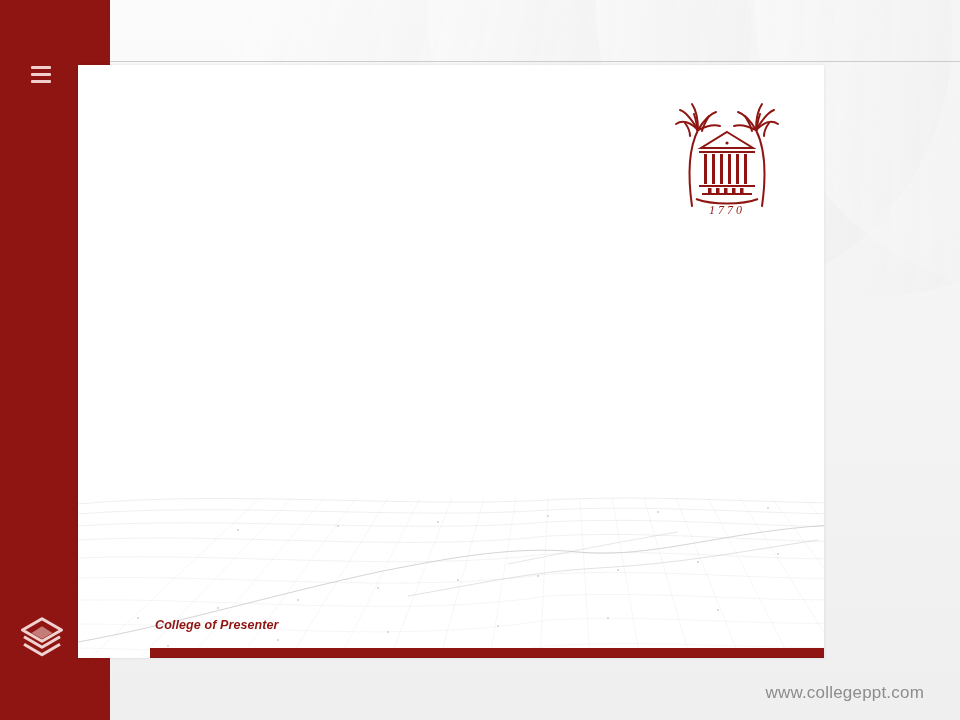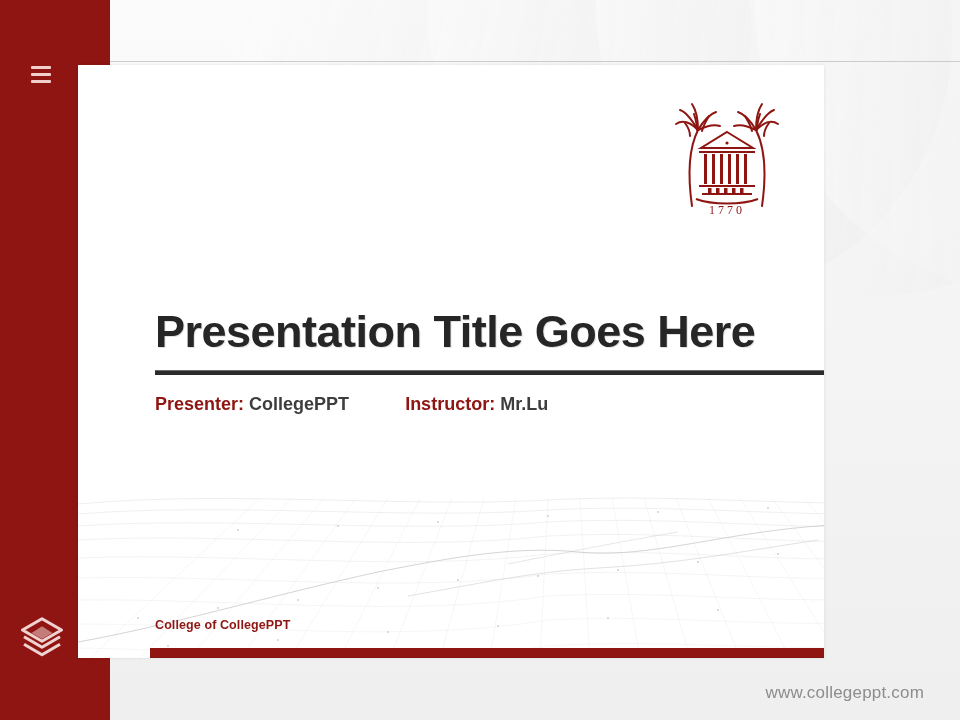--- a/index.html
+++ b/index.html
@@ -73,20 +73,21 @@
   }
 
   
   .slide {
     position: absolute;
     left: 78px; top: 65px;
     width: 746px; height: 593px;
     background: #ffffff;
     overflow: hidden;
     box-shadow: 0 0 3px rgba(0,0,0,0.10);
+    font-style: italic;
   }
 
   
   .mesh {
     position: absolute;
     left: 0; bottom: 0;
     width: 882px; height: 190px;
     opacity: .85;
   }
 
@@ -318,31 +319,20 @@
         <rect x="36" y="90" width="3.5" height="5"></rect>
         <rect x="44" y="90" width="3.5" height="5"></rect>
         <rect x="52" y="90" width="3.5" height="5"></rect>
         <rect x="60" y="90" width="3.5" height="5"></rect>
         <rect x="68" y="90" width="3.5" height="5"></rect>
       </g>
 
       <text x="55" y="116" text-anchor="middle" font-family="'Liberation Serif', serif" font-size="12" letter-spacing="3" fill="#8e1511">1770</text>
     </svg>
 
-    <div class="title-block">
-      <h1 class="slide-title">Presentation Title Goes Here</h1>
-      <div class="title-rule"></div>
-      <div class="byline">
-        <span class="lbl">Presenter:</span>
-        <span class="val">CollegePPT</span>
-        <span class="gap"></span>
-        <span class="lbl">Instructor:</span>
-        <span class="val">Mr.Lu</span>
-      </div>
-    </div>
-
-    <div class="slide-foot">College of CollegePPT</div>
+
+    <div class="slide-foot">College of Presenter</div>
     <div class="slide-bar"></div>
   </div>
 
   <div class="site-url">www.collegeppt.com</div>
 
 </div>
 
 </body></html>

